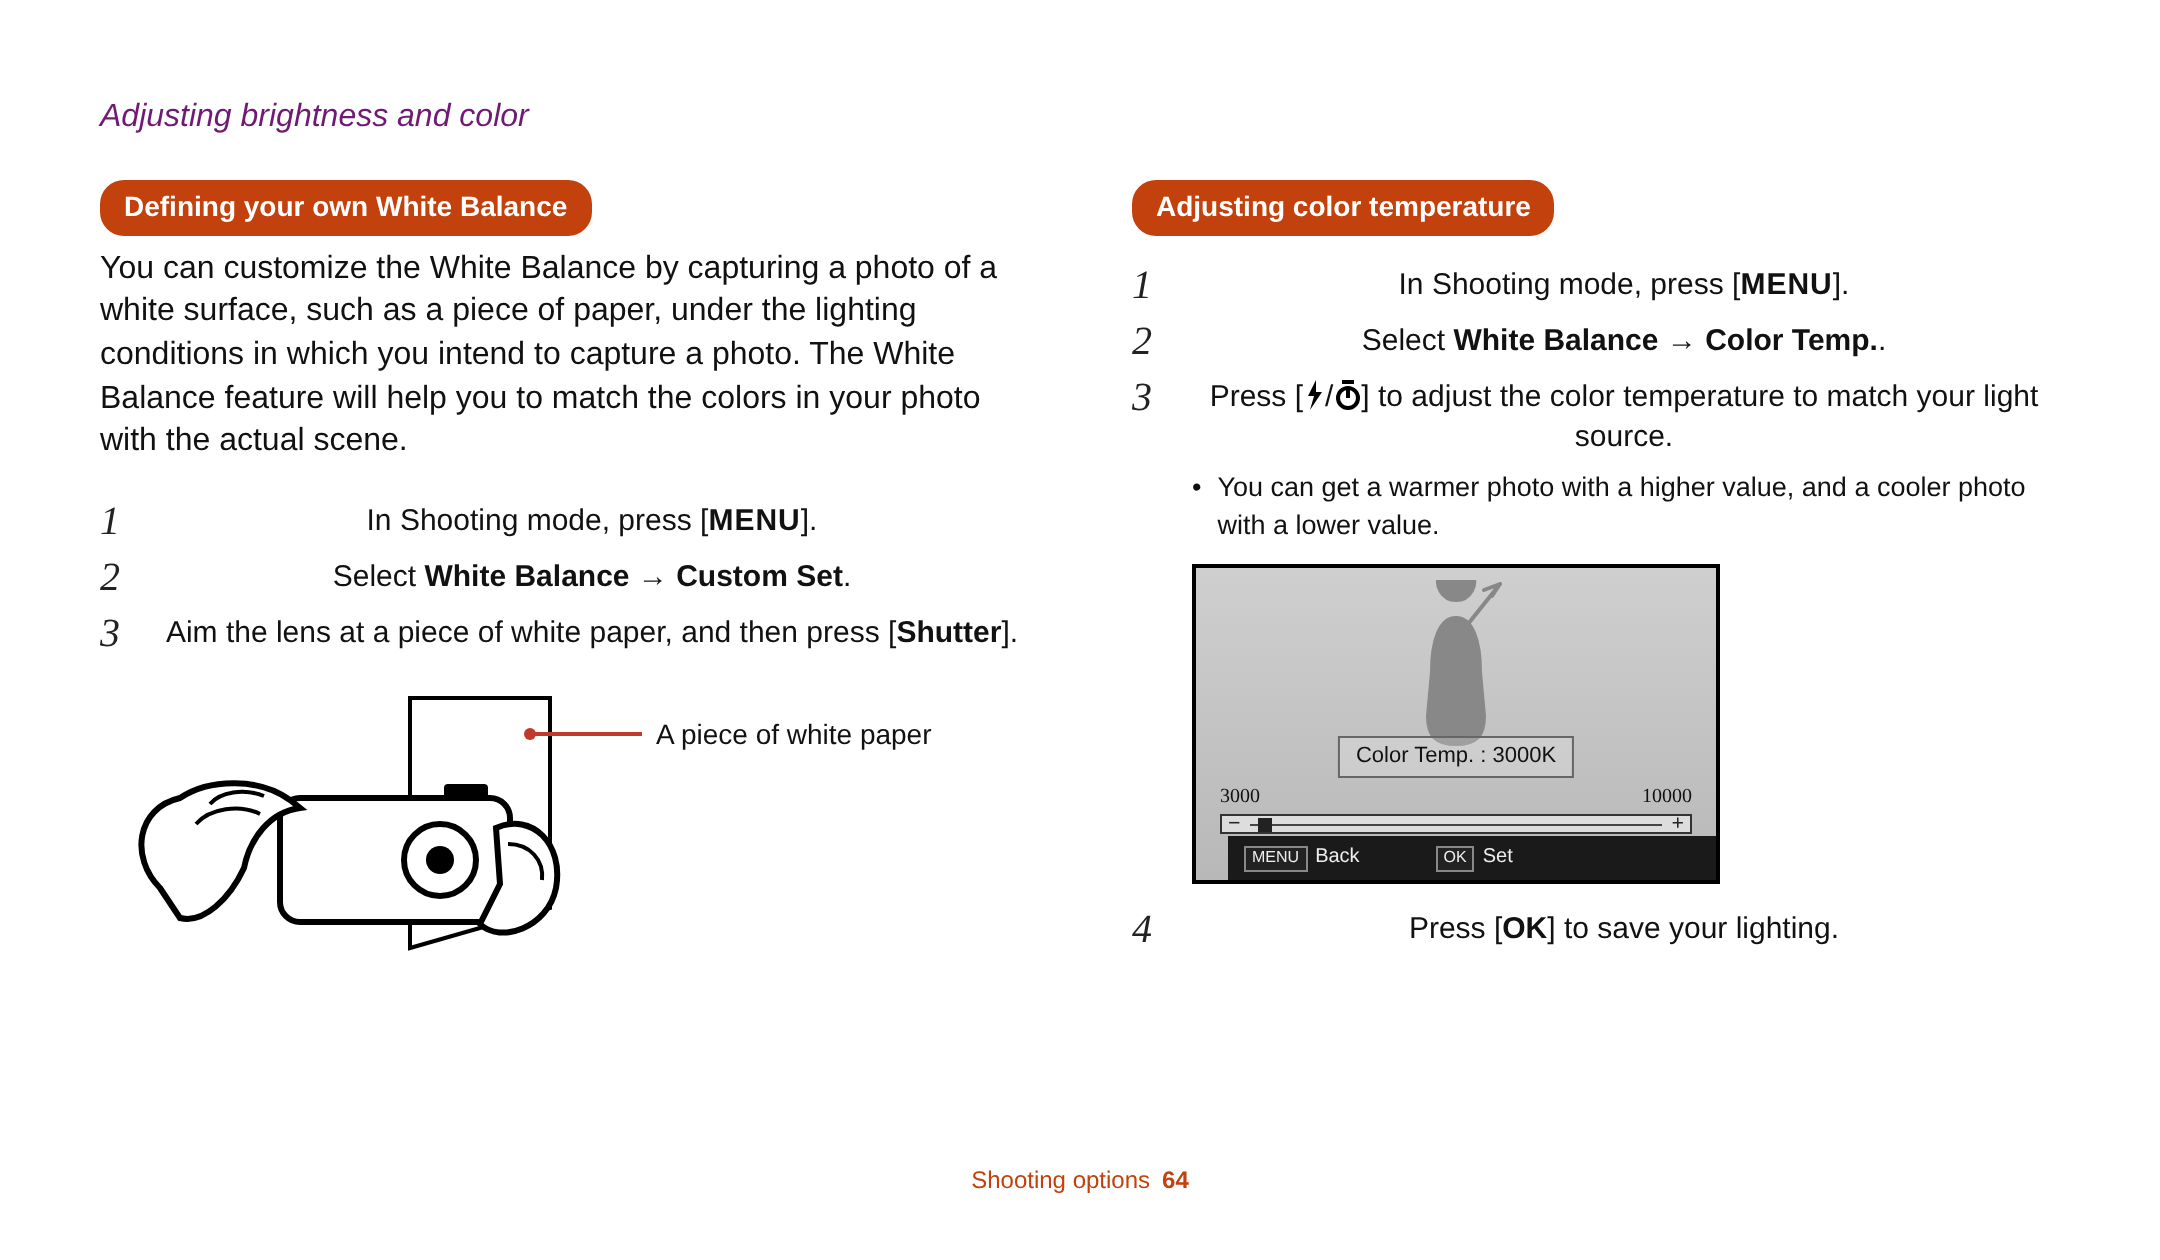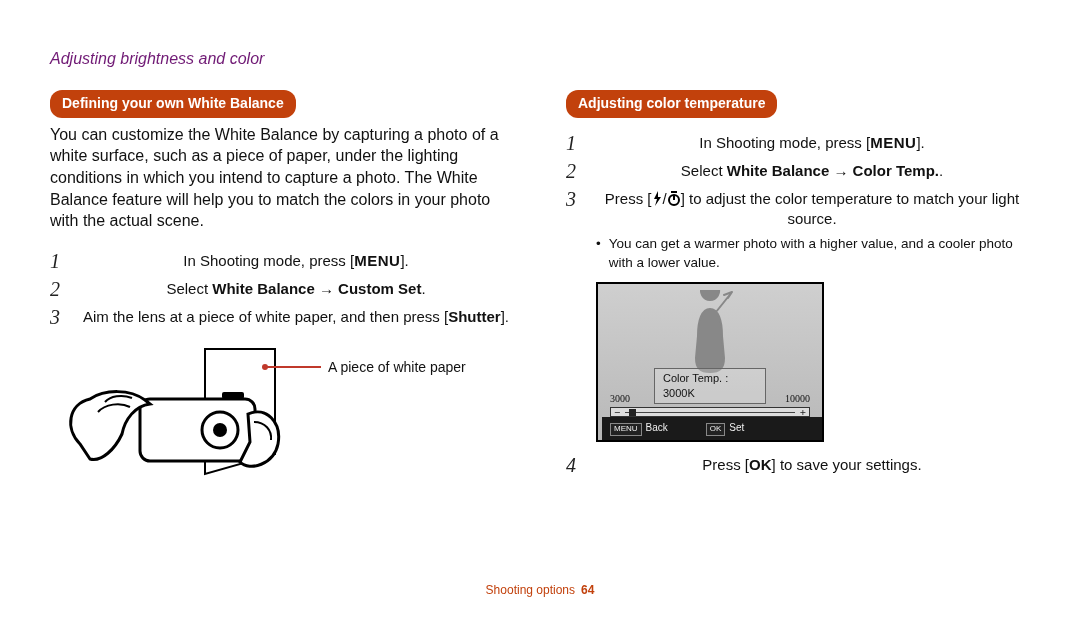--- a/index.html
+++ b/index.html
@@ -101,21 +101,21 @@
     font-size: 14px;
   }
   .sub-bullet {
     display: flex;
     gap: 8px;
     font-size: 13.5px;
     margin: 6px 0 10px 30px;
   }
   .sub-bullet .dotmark { color: #111; }
   .lcd {
-    width: 228px;
+    width: 264px;
     margin: 2px 0 12px 30px;
     background: linear-gradient(#cfcfcf, #b8b8b8);
     border: 2px solid #000;
     position: relative;
     height: 160px;
   }
   .lcd .silhouette {
     position: absolute;
     left: 50%; top: 6px;
     transform: translateX(-50%);
@@ -148,21 +148,21 @@
   .lcd .bar .track {
     position: absolute; left: 14px; right: 14px; top: 4px;
     height: 1px; background: #444;
   }
   .lcd .bar .thumb {
     position: absolute; left: 18px; top: 1px;
     width: 7px; height: 7px; background: #222;
   }
   .lcd .footer {
     position: absolute;
-    left: 4px; right: 0; bottom: 0;
+    left: 16px; right: 0; bottom: 0;
     background: #1a1a1a;
     color: #eee;
     font-size: 10px;
     display: flex;
     padding: 4px 8px;
     gap: 38px;
   }
   .lcd .footer .tag {
     display: inline-block;
     border: 1px solid #888;
@@ -290,21 +290,21 @@
       </div>
       <div class="footer">
         <span><span class="tag">MENU</span><span>Back</span></span>
         <span><span class="tag">OK</span><span>Set</span></span>
       </div>
     </div>
 
     <div class="step">
       <span class="num">4</span>
       <span class="body">
-        <span>Press [</span><span class="ok-icon">OK</span><span>] to save your settings.</span>
+        <span>Press [</span><span class="ok-icon">OK</span><span>] to save your lighting.</span>
       </span>
     </div>
   </div>
 
 </div>
 
 <div class="page-footer">
   <span>Shooting options</span><span class="pn">64</span>
 </div>
 

